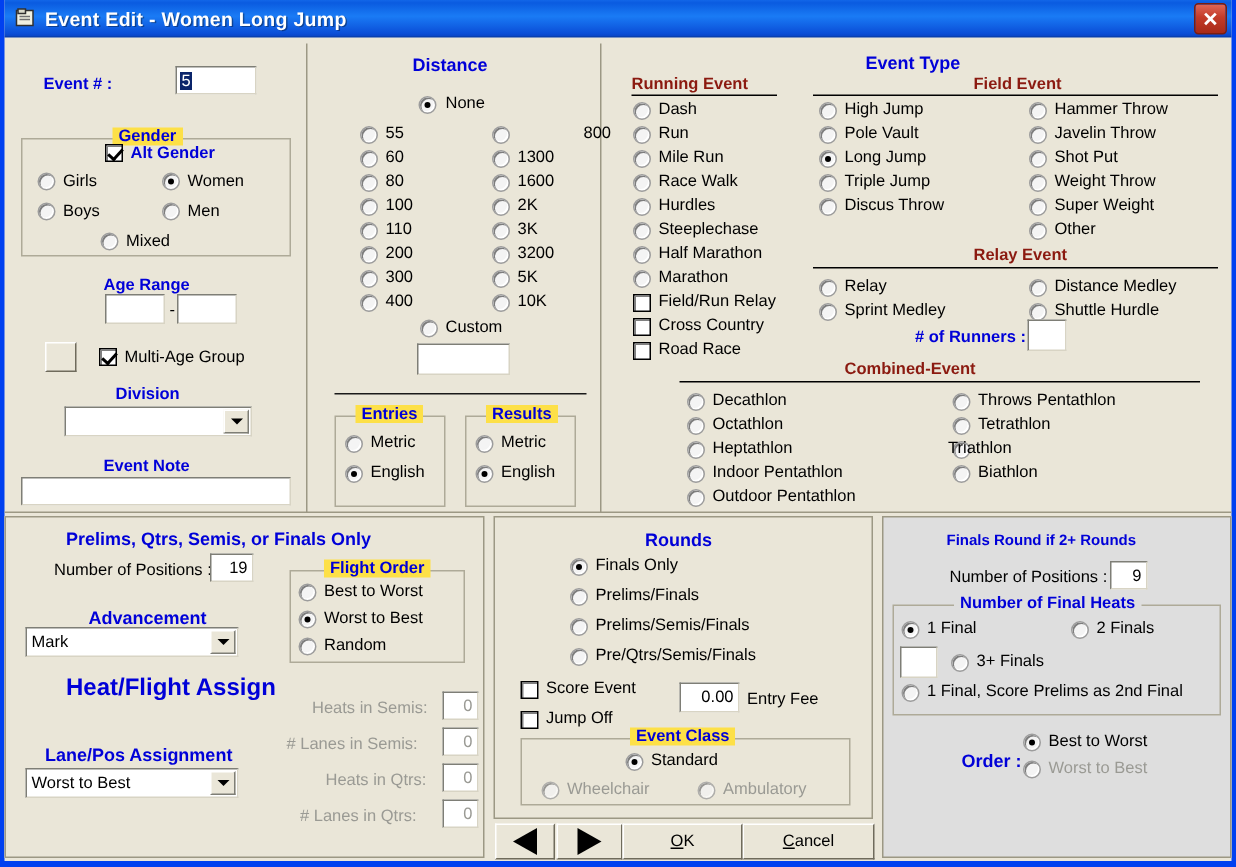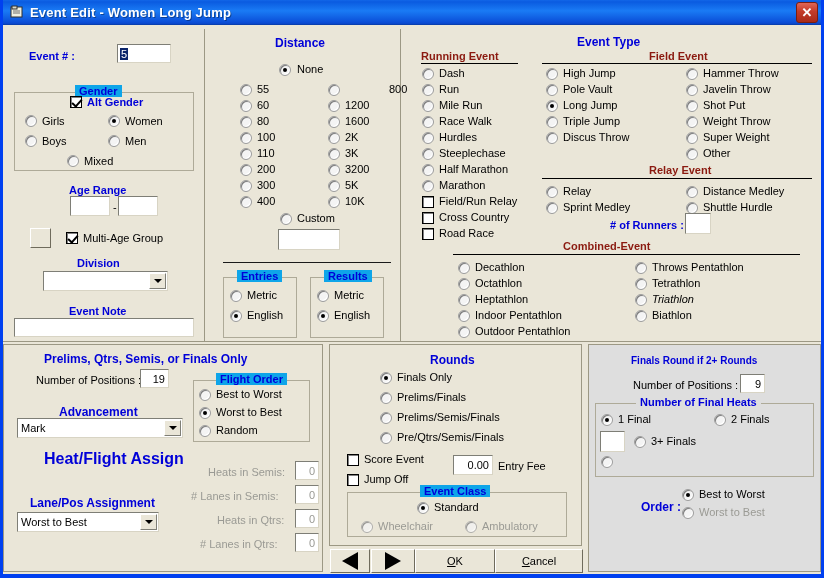--- a/index.html
+++ b/index.html
@@ -73,21 +73,21 @@
   .grey { color:#9A9A94; }
   
   .group {
     position: absolute;
     border: 1px solid #AEAA98;
     border-top-color: #AEAA98;
   }
   .group > .gtitle {
     position: absolute;
     top: -8px;
-    background: #0ea5e9;
+    background: #fde047;
     padding: 0 4px;
     font-size: 11px;
     font-weight: bold;
     color: #0000D8;
     white-space: nowrap;
   }
   .group.gray > .gtitle { background: #DEDEDE; }
   
   .radio {
     position: absolute;
@@ -270,21 +270,21 @@
   <div class="radio" style="left:237px; top:164px;"></div>
   <div class="lbl" style="left:254px; top:163px;">200</div>
   <div class="radio" style="left:237px; top:180px;"></div>
   <div class="lbl" style="left:254px; top:179px;">300</div>
   <div class="radio" style="left:237px; top:196px;"></div>
   <div class="lbl" style="left:254px; top:195px;">400</div>
 
   <div class="radio" style="left:325px; top:84px;"></div>
   <div class="lbl" style="left:342px; top:83px;padding-left:44px;">800</div>
   <div class="radio" style="left:325px; top:100px;"></div>
-  <div class="lbl" style="left:342px; top:99px;">1200</div>
+  <div class="lbl" style="left:342px; top:99px;">1300</div>
   <div class="radio" style="left:325px; top:116px;"></div>
   <div class="lbl" style="left:342px; top:115px;">1600</div>
   <div class="radio" style="left:325px; top:132px;"></div>
   <div class="lbl" style="left:342px; top:131px;">2K</div>
   <div class="radio" style="left:325px; top:148px;"></div>
   <div class="lbl" style="left:342px; top:147px;">3K</div>
   <div class="radio" style="left:325px; top:164px;"></div>
   <div class="lbl" style="left:342px; top:163px;">3200</div>
   <div class="radio" style="left:325px; top:180px;"></div>
   <div class="lbl" style="left:342px; top:179px;">5K</div>
@@ -400,34 +400,34 @@
   <div class="radio" style="left:455px; top:310px;"></div>
   <div class="lbl" style="left:472px; top:309px;">Indoor Pentathlon</div>
   <div class="radio" style="left:455px; top:326px;"></div>
   <div class="lbl" style="left:472px; top:325px;">Outdoor Pentathlon</div>
 
   <div class="radio" style="left:632px; top:262px;"></div>
   <div class="lbl" style="left:649px; top:261px;">Throws Pentathlon</div>
   <div class="radio" style="left:632px; top:278px;"></div>
   <div class="lbl" style="left:649px; top:277px;">Tetrathlon</div>
   <div class="radio" style="left:632px; top:294px;"></div>
-  <div class="lbl" style="left:649px; top:293px;font-style:italic;">Triathlon</div>
+  <div class="lbl" style="left:629px; top:293px;">Triathlon</div>
   <div class="radio" style="left:632px; top:310px;"></div>
   <div class="lbl" style="left:649px; top:309px;">Biathlon</div>
 
   <div class="panel" style="left:0px; top:344px; width:320px; height:228px;"></div>
 
   <div class="lbl blue" style="left:41px; top:352px; font-size:12px;">Prelims, Qtrs, Semis, or Finals Only</div>
   <div class="lbl" style="left:33px; top:374px;">Number of Positions :</div>
   <div class="tin rt" style="left:137px; top:369px; width:29px; height:19px;">
     <span>19</span>
   </div>
 
   <div class="lbl blue" style="left:56px; top:405px; font-size:12px;">Advancement</div>
-  <div class="combo" style="left:14px; top:418px; width:166px; height:20px;">
+  <div class="combo" style="left:14px; top:418px; width:142px; height:20px;">
     <span>Mark</span>
     <span class="arrow"></span>
   </div>
 
   <div class="lbl blue" style="left:41px; top:450px; font-size:16px;">Heat/Flight Assign</div>
 
   <div class="lbl blue" style="left:27px; top:496px; font-size:12px;">Lane/Pos Assignment</div>
   <div class="combo" style="left:14px; top:512px; width:142px; height:20px;">
     <span>Worst to Best</span>
     <span class="arrow"></span>
@@ -509,20 +509,21 @@
   <div class="radio" style="left:711px; top:414px;"></div>
   <div class="lbl" style="left:728px; top:413px;">2 Finals</div>
 
   <div class="tin" style="left:597px; top:431px; width:25px; height:21px;">
     <span></span>
   </div>
   <div class="radio" style="left:631px; top:436px;"></div>
   <div class="lbl" style="left:648px; top:435px;">3+ Finals</div>
 
   <div class="radio" style="left:598px; top:456px;"></div>
+  <div class="lbl" style="left:615px; top:455px;">1 Final, Score Prelims as 2nd Final</div>
 
   <div class="lbl blue" style="left:638px; top:500px; font-size:12px;">Order :</div>
   <div class="radio on" style="left:679px; top:489px;"></div>
   <div class="lbl" style="left:696px; top:488px;">Best to Worst</div>
   <div class="radio" style="left:679px; top:507px;"></div>
   <div class="lbl grey" style="left:696px; top:506px;">Worst to Best</div>
 
   <div class="btn" style="left:327px; top:549px; width:40px; height:24px;">
     <span class="tri-l"></span>
   </div>

